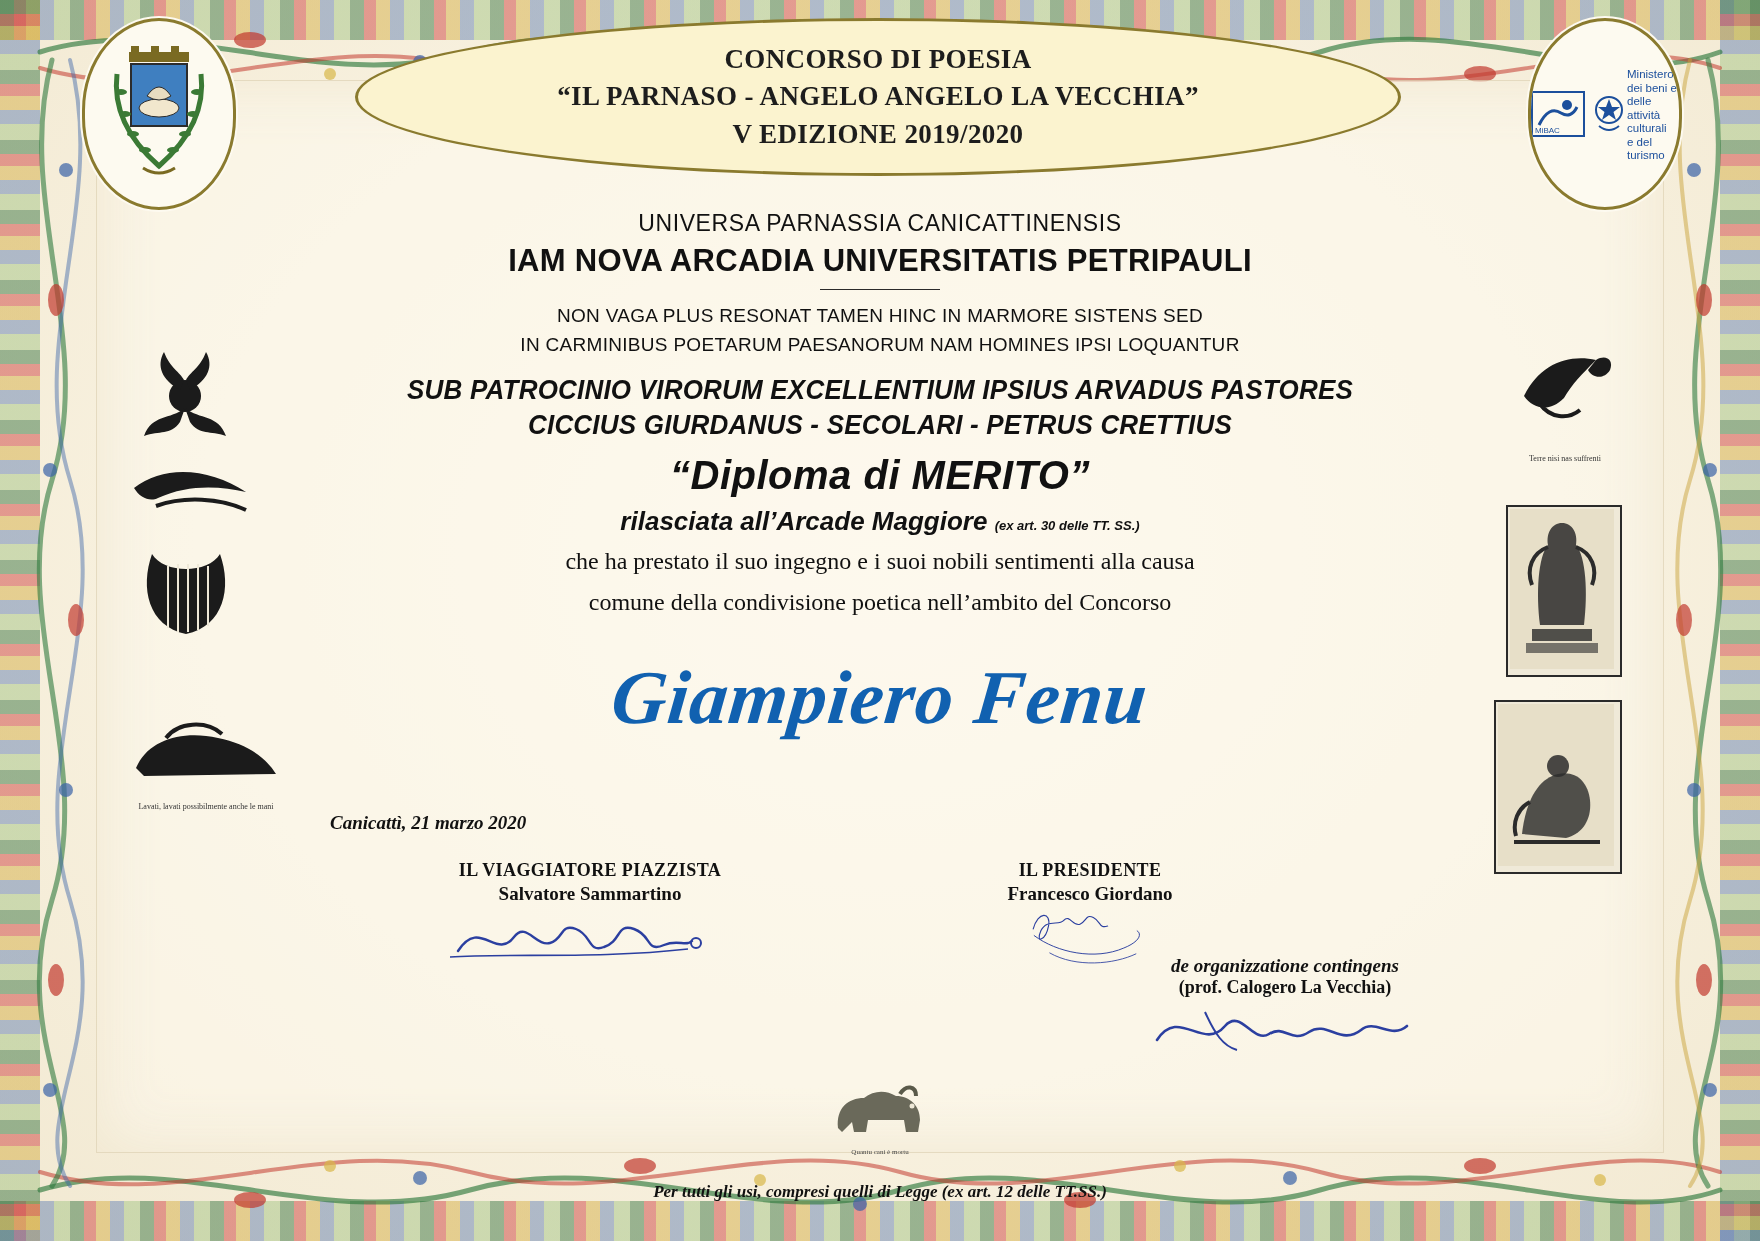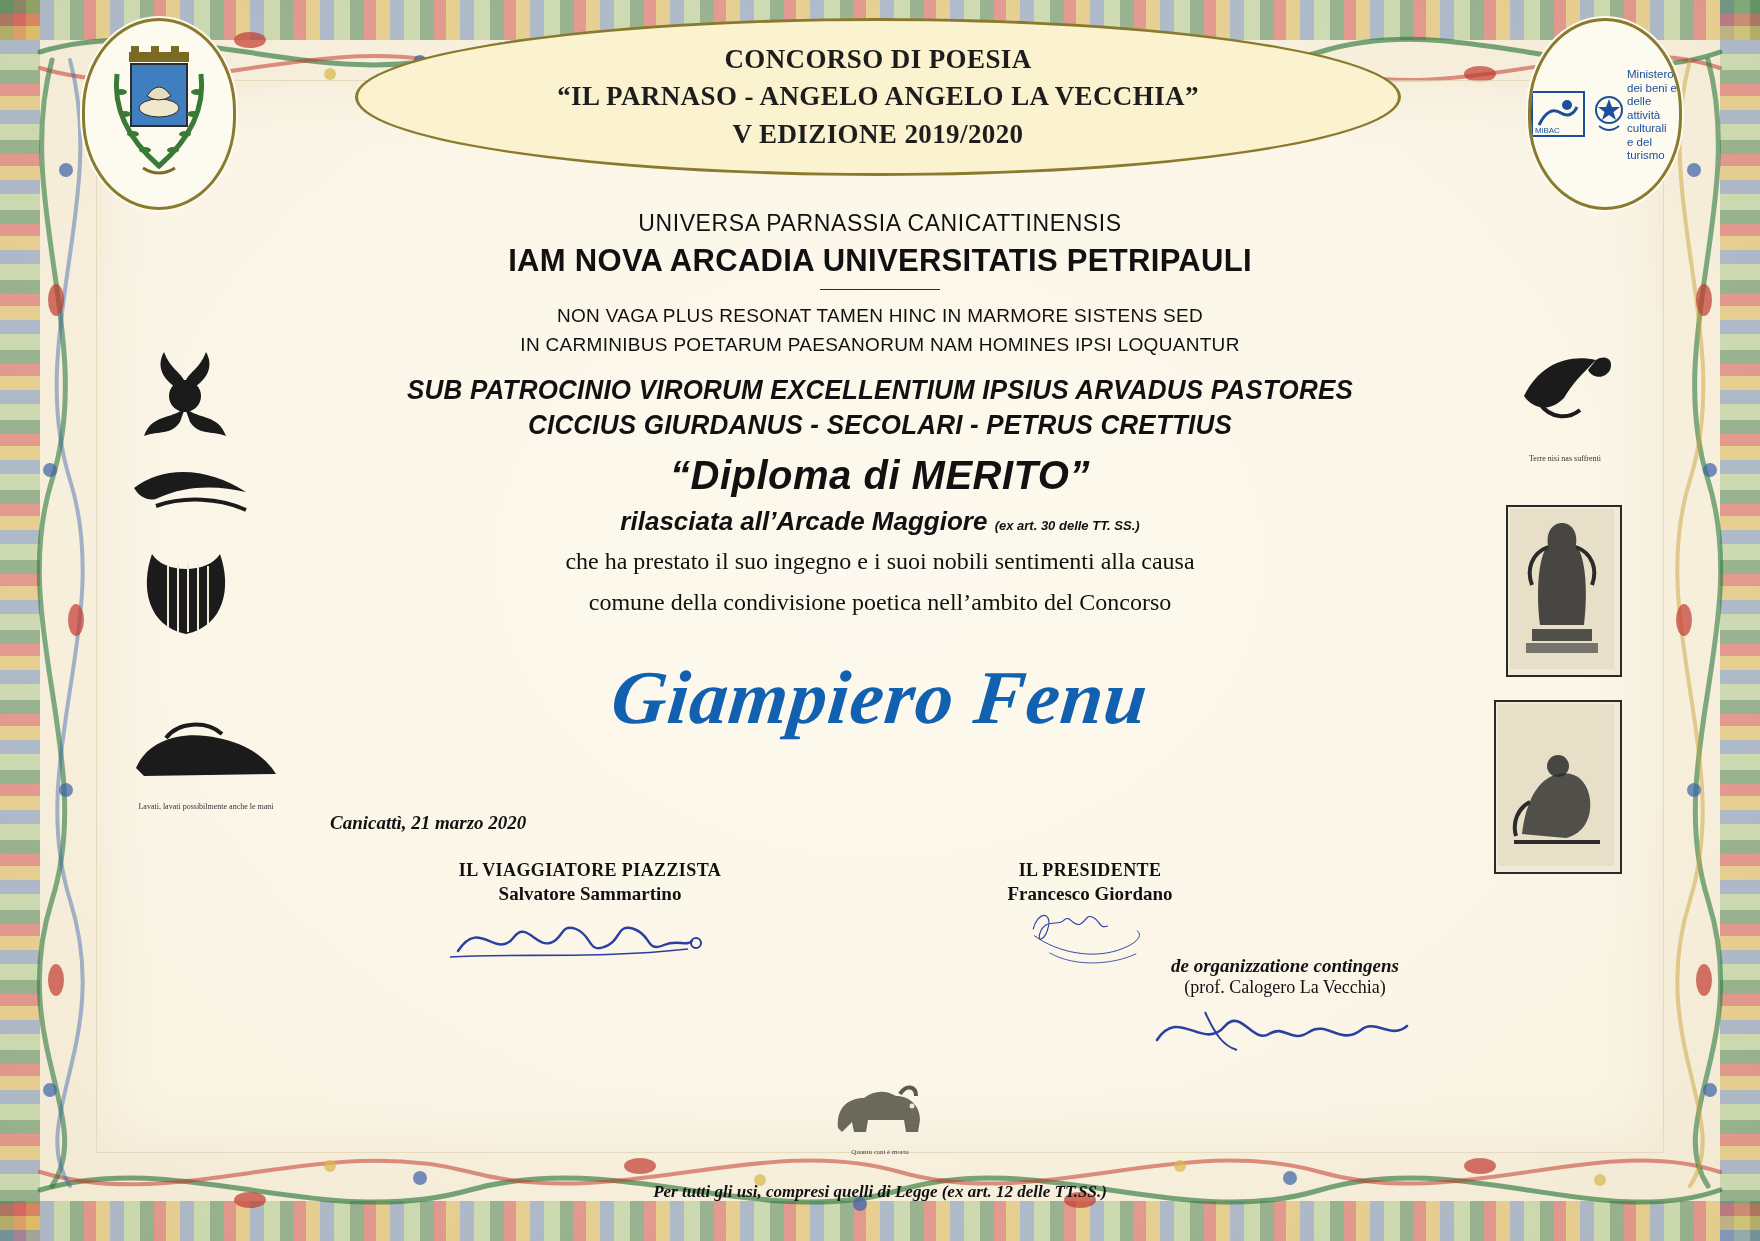--- a/index.html
+++ b/index.html
@@ -231,21 +231,21 @@
     position: absolute;
     left: 1120px;
     top: 955px;
     width: 330px;
     text-align: center;
     font-family: "Liberation Serif", serif;
     font-size: 19px;
     color: #111;
   }
   .organizzatore .line1 { font-style: italic; font-weight: bold; }
-  .organizzatore .line2 { font-weight: normal; font-size: 18px; }
+  .organizzatore .line2 { font-weight: bold; font-size: 18px; }
 
   
   .footer-emblem {
     position: absolute;
     left: 50%;
     transform: translateX(-50%);
     top: 1078px;
     width: 130px;
     text-align: center;
   }

